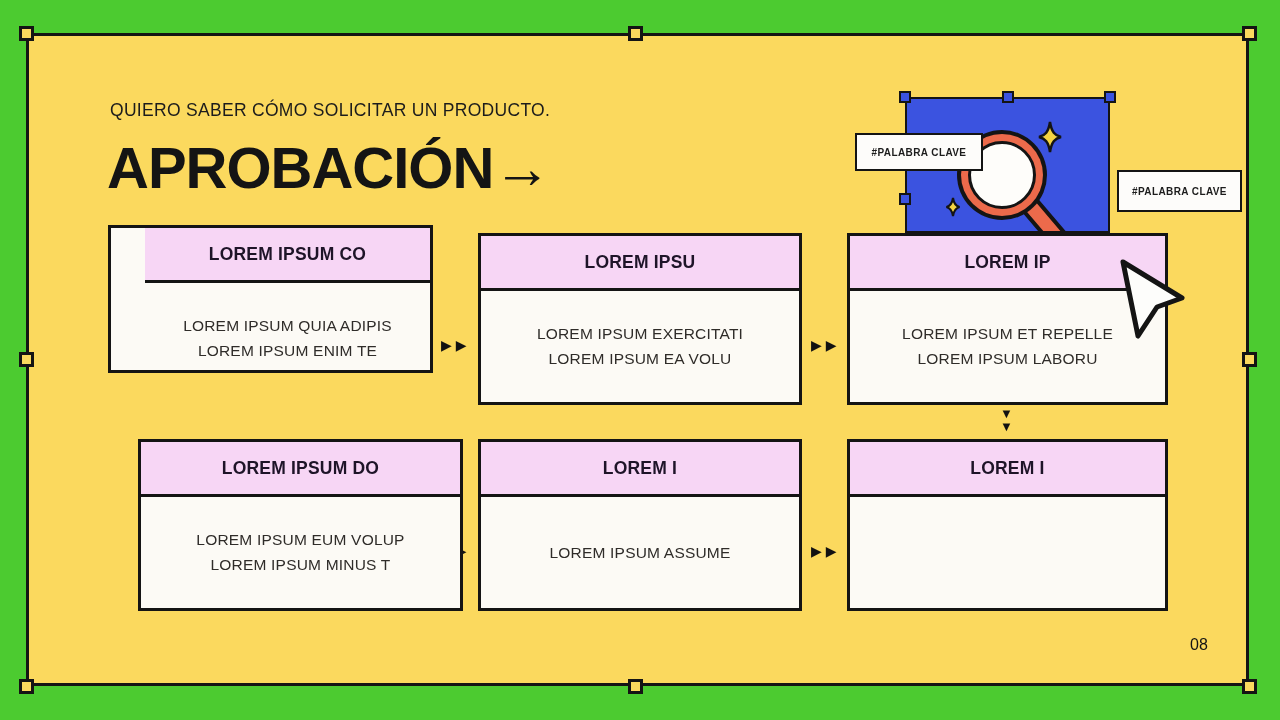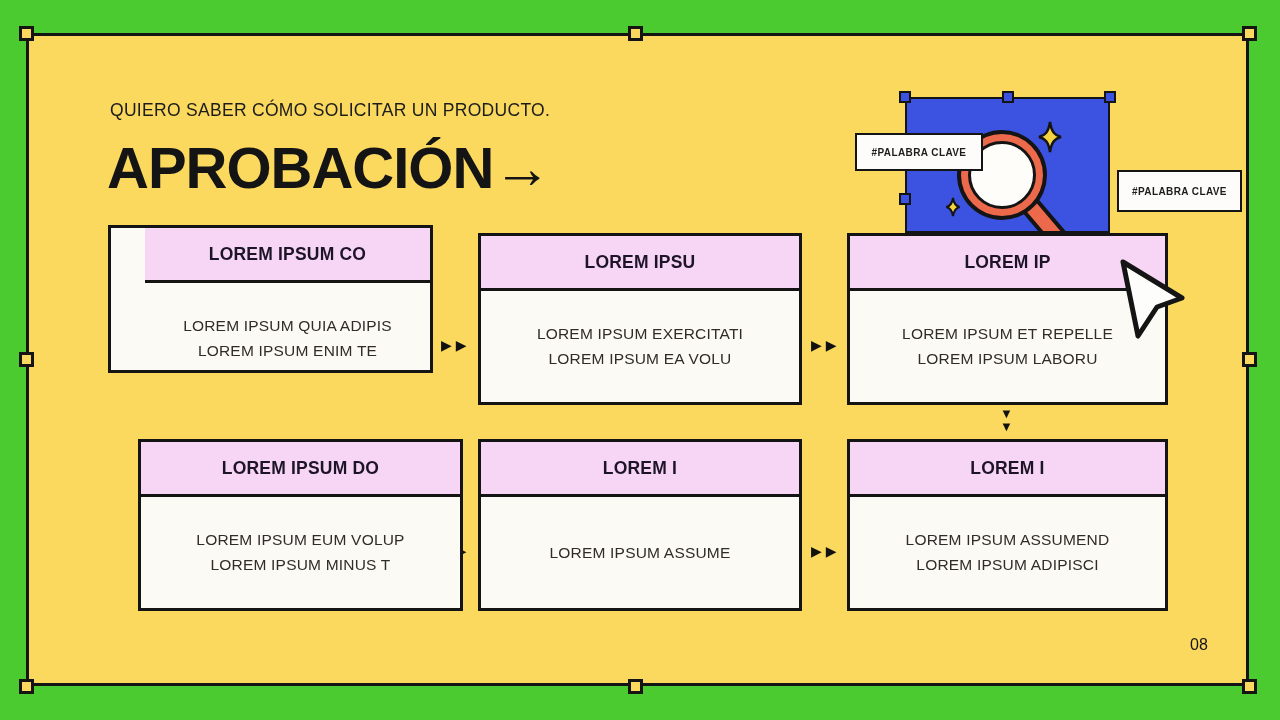--- a/index.html
+++ b/index.html
@@ -106,24 +106,20 @@
     </div>
   </div>
   <div class="fbox zlayer" style="left:478px; top:439px; width:324px; height:172px;">
     <div class="fbox-h">LOREM I</div>
     <div class="fbox-b">
       <div>LOREM IPSUM ASSUME</div>
     </div>
   </div>
   <div class="fbox zlayer" style="left:847px; top:439px; width:321px; height:172px;">
     <div class="fbox-h">LOREM I</div>
-    <div class="fbox-b">
-      <div>LOREM IPSUM ASSUMEND</div>
-      <div>LOREM IPSUM ADIPISCI</div>
-    </div>
   </div>
 
   <div class="arr-r" style="left:441px; top:337px;">
     <span>▶</span>
       <span>▶</span>
   </div>
   <div class="arr-r" style="left:811px; top:337px;">
     <span>▶</span>
       <span>▶</span>
   </div>

